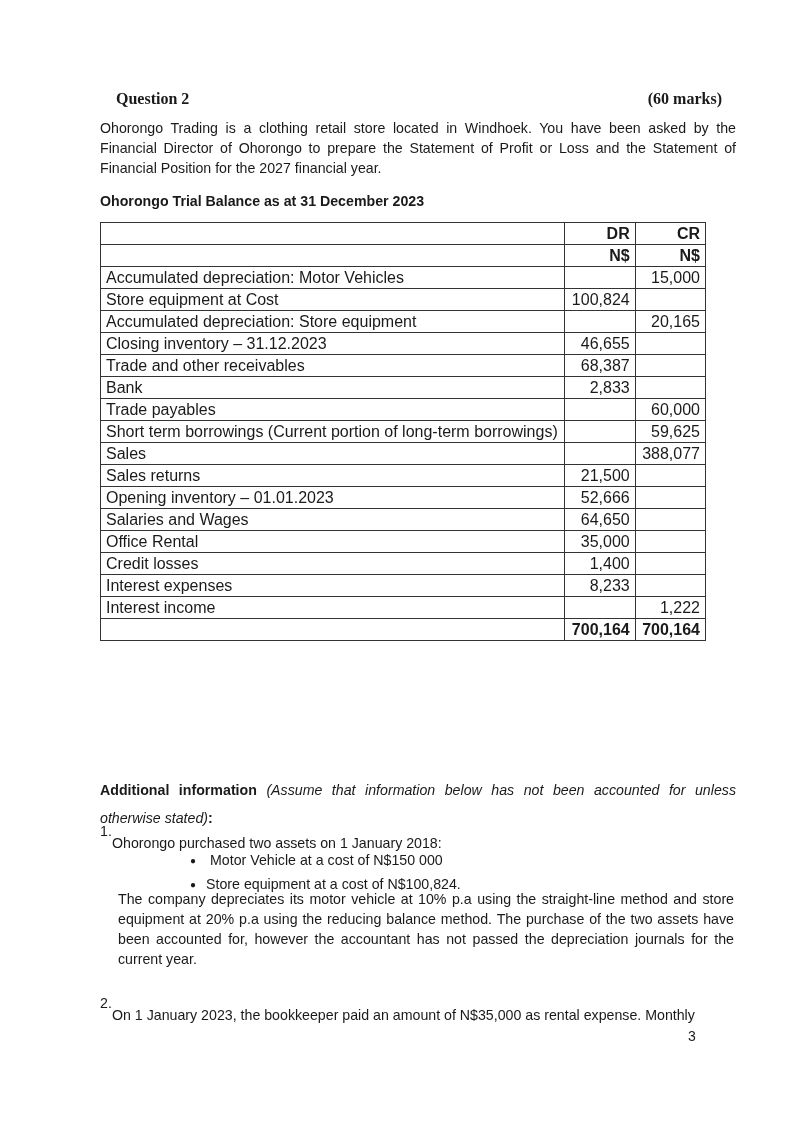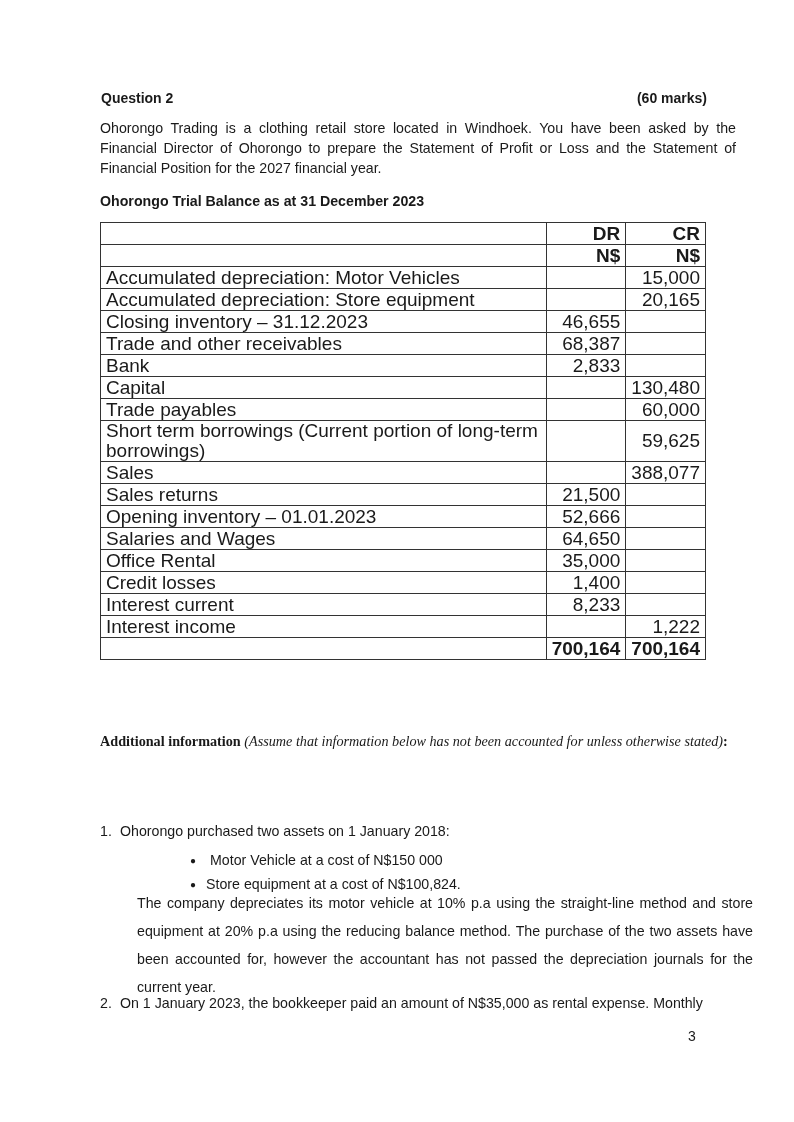--- a/index.html
+++ b/index.html
@@ -2,60 +2,60 @@
 <html><head>
 <meta charset="utf-8">
 <style>
   html, body { margin: 0; padding: 0; background: #ffffff; }
   body {
     width: 794px; height: 1122px; position: relative; overflow: hidden;
     font-family: "Liberation Sans", sans-serif; color: #1a1a1a; font-size: 14.2px;
   }
   .page { position: absolute; left: 100px; top: 0; width: 636px; }
   .q-head {
-    position: absolute; top: 90px; left: 1px; width: 606px;
-    display: flex; justify-content: space-between; font-weight: bold; font-size: 14px;
+    position: absolute; top: 90px; left: 16px; width: 606px;
+    display: flex; justify-content: space-between; font-weight: bold; font-size: 16px; font-family: Liberation Serif, serif;
   }
   .intro {
     position: absolute; top: 118px; left: 0; width: 636px;
     line-height: 20px; text-align: justify;
   }
   .tb-title {
     position: absolute; top: 193px; left: 0; font-weight: bold;
   }
   table.tb {
     position: absolute; top: 222px; left: 0;
     border-collapse: collapse; width: 606px;
-    font-size: 19px;
+    font-size: 16px;
   }
   table.tb td {
     border: 1px solid #333; height: 21px; padding: 0 5px; line-height: 20px;
     vertical-align: middle;
   }
   table.tb td.label { width: 444px; }
   table.tb td.num { width: 56px; text-align: right; }
   table.tb tr.head td.num { text-align: right; font-weight: bold; }
   table.tb tr.head td.num.cr { }
   table.tb tr.total td.num { font-weight: bold; }
   table.tb { border: 1.5px solid #222; }
 
   .addl {
-    position: absolute; top: 731px; left: 0; width: 636px; line-height: 20px; text-align: justify; font-family: Liberation Serif, serif;
+    position: absolute; top: 776px; left: 0; width: 636px; line-height: 28px; text-align: justify;
   }
   .addl b { font-weight: bold; }
   .addl i { font-style: italic; }
   .item1 { position: absolute; top: 823px; left: 0; width: 636px; }
   .num-label { position: absolute; left: 0; }
-  .item-text { position: absolute; left: 20px; width: 616px; }
+  .item-text { position: absolute; left: 12px; width: 616px; margin-top: 12px; }
   .bullets { position: absolute; top: 852px; left: 0; width: 636px; }
   .bullet { position: absolute; display: flex; align-items: center; }
   .bullet .dot { font-size: 10px; margin-right: 14px; }
   .para1 {
-    position: absolute; top: 889px; left: 37px; width: 616px;
-    line-height: 28px; text-align: justify;
+    position: absolute; top: 889px; left: 18px; width: 616px;
+    line-height: 20px; text-align: justify;
   }
   .item2 { position: absolute; top: 995px; left: 0; width: 636px; }
   .page-num { position: absolute; top: 1028px; left: 588px; font-size: 14px; }
 </style>
 </head>
 <body>
 
 <div class="page">
 
   <div class="q-head">
@@ -78,45 +78,45 @@
         <td class="label"></td>
         <td class="num">N$</td>
         <td class="num">N$</td>
       </tr>
       <tr>
           <td class="label">Accumulated depreciation: Motor Vehicles</td>
           <td class="num"></td>
           <td class="num">15,000</td>
         </tr>
       <tr>
+          <td class="label">Store equipment at Cost</td>
+          <td class="num">100,824</td>
+          <td class="num"></td>
+        </tr>
+      <tr>
           <td class="label">Accumulated depreciation: Store equipment</td>
           <td class="num"></td>
           <td class="num">20,165</td>
         </tr>
       <tr>
           <td class="label">Closing inventory – 31.12.2023</td>
           <td class="num">46,655</td>
           <td class="num"></td>
         </tr>
       <tr>
           <td class="label">Trade and other receivables</td>
           <td class="num">68,387</td>
           <td class="num"></td>
         </tr>
       <tr>
           <td class="label">Bank</td>
           <td class="num">2,833</td>
           <td class="num"></td>
         </tr>
       <tr>
-          <td class="label">Capital</td>
-          <td class="num"></td>
-          <td class="num">130,480</td>
-        </tr>
-      <tr>
           <td class="label">Trade payables</td>
           <td class="num"></td>
           <td class="num">60,000</td>
         </tr>
       <tr>
           <td class="label">Short term borrowings (Current portion of long-term borrowings)</td>
           <td class="num"></td>
           <td class="num">59,625</td>
         </tr>
       <tr>
@@ -143,21 +143,21 @@
           <td class="label">Office Rental</td>
           <td class="num">35,000</td>
           <td class="num"></td>
         </tr>
       <tr>
           <td class="label">Credit losses</td>
           <td class="num">1,400</td>
           <td class="num"></td>
         </tr>
       <tr>
-          <td class="label">Interest current</td>
+          <td class="label">Interest expenses</td>
           <td class="num">8,233</td>
           <td class="num"></td>
         </tr>
       <tr>
           <td class="label">Interest income</td>
           <td class="num"></td>
           <td class="num">1,222</td>
         </tr>
       <tr class="total">
         <td class="label"></td>

